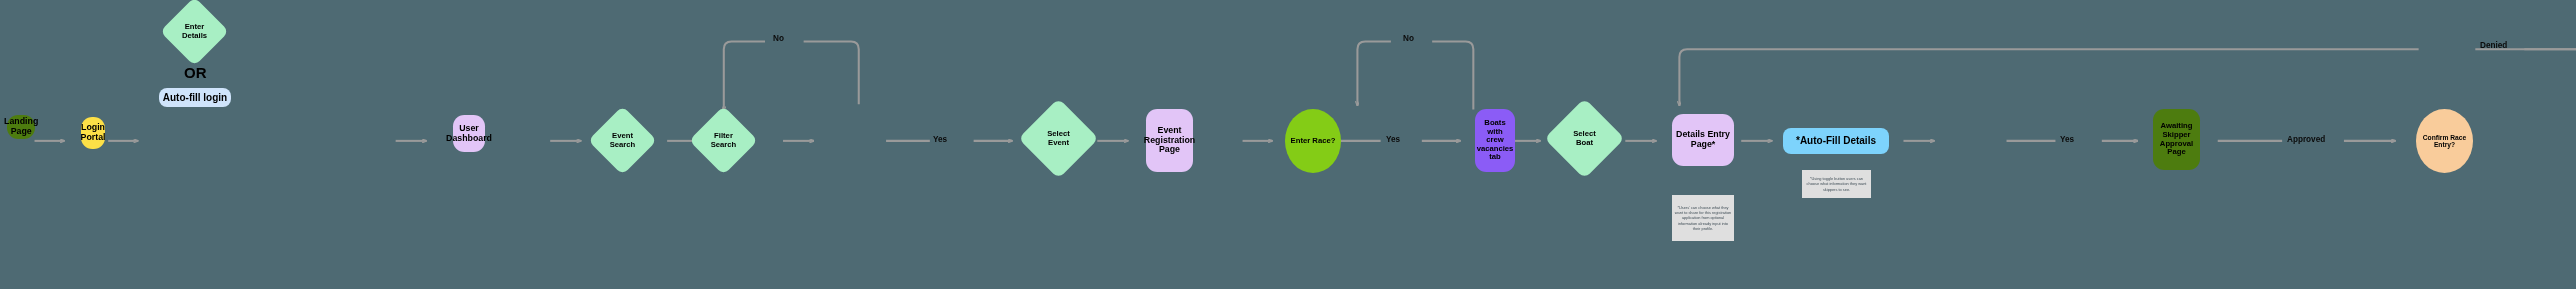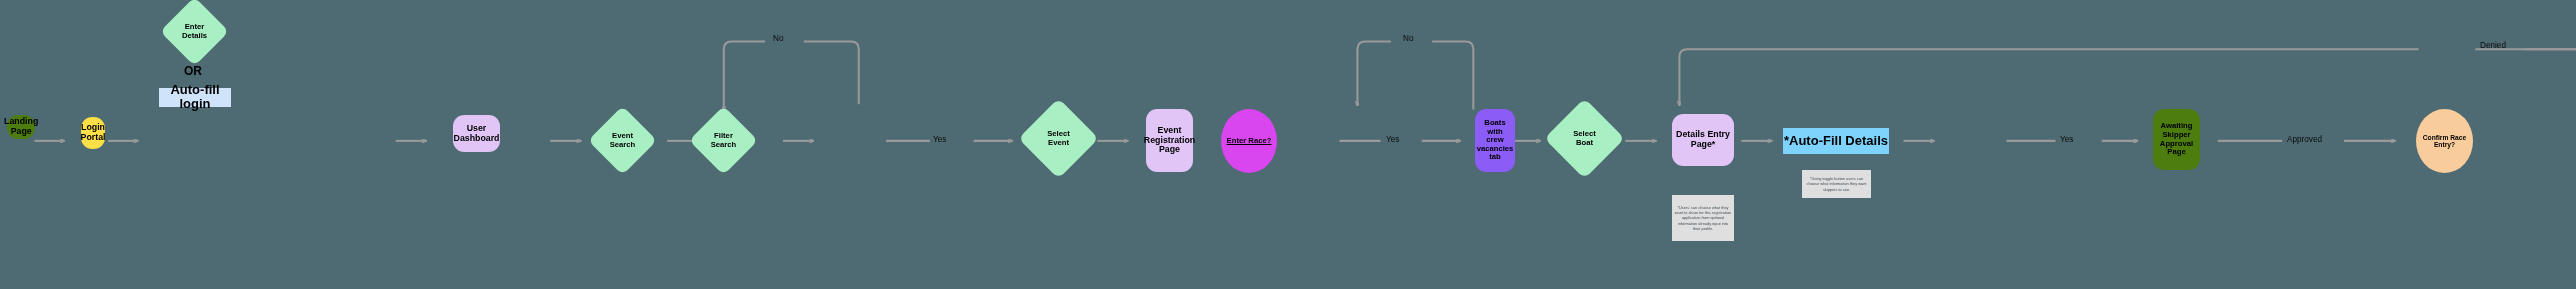--- a/index.html
+++ b/index.html
@@ -21,30 +21,30 @@
   
   .diamond{width:49px;height:49px;}
   .diamond .dshape{position:absolute;inset:0;background:#A8EFC4;border-radius:7.2px;
                    transform:rotate(45deg);}
   .diamond .dlabel{position:relative;z-index:2;font-size:7.7px;width:58px;text-align:center;}
 
   
   .ellipse{background:#F9CC9B;border-radius:50%;font-size:7.7px;padding:0 3.1px;}
 
   
-  .action{background:#CFE4FB;font-size:13px;}
+  .action{background:#CFE4FB;font-size:10px;border-radius:8px;}
 
   
   .note{position:absolute;background:#DFDFDF;color:#3f4d56;font-size:3.9px;font-weight:normal;
         line-height:1.35;text-align:center;display:flex;align-items:center;justify-content:center;
         padding:2.1px 2.6px;box-sizing:border-box;}
 
   
-  .elabel{position:absolute;color:#0b0b0b;font-weight:normal;font-size:8.2px;white-space:nowrap;}
-  .orlabel{position:absolute;color:#000;font-weight:bold;font-size:12px;white-space:nowrap;}
+  .elabel{position:absolute;color:#0b0b0b;font-weight:bold;font-size:8.2px;white-space:nowrap;}
+  .orlabel{position:absolute;color:#000;font-weight:bold;font-size:15px;white-space:nowrap;}
 </style>
 </head>
 <body style="background: rgb(78, 106, 115);">
 
 <div id="canvas">
 
   <svg id="edges" viewBox="0 0 6435 562" xmlns="http://www.w3.org/2000/svg">
     <defs>
       <marker id="arw" markerWidth="10" markerHeight="8" refX="9" refY="4" orient="auto" markerUnits="userSpaceOnUse">
         <path d="M0,0 L10,4 L0,8" fill="none" stroke="#9a9a9a" stroke-width="2.2"></path>
@@ -119,21 +119,21 @@
     <div class="dshape" style="background: rgb(168, 239, 196);"></div>
     <div class="dlabel">Enter<br>Details</div>
   </div>
 
   <div class="orlabel" style="left:184px;top:64px;">OR</div>
 
   <div class="node action" style="left: 159px; top: 88px; width: 72px; height: 18.5px; background: rgb(207, 228, 251);">
     <span>Auto-fill login</span>
   </div>
 
-  <div class="node proc" style="left: 453px; top: 115px; width: 47px; height: 37px; background: rgb(226, 197, 247);">
+  <div class="node proc" style="left: 453px; top: 115px; width: 32px; height: 37px; background: rgb(226, 197, 247);">
     <span>User<br>Dashboard</span>
   </div>
 
   <div class="node diamond" style="left:598px;top:116px;width:49px;height:49px;">
     <div class="dshape" style="background: rgb(168, 239, 196);"></div>
     <div class="dlabel">Event<br>Search</div>
   </div>
 
   <div class="node diamond" style="left:699px;top:116px;width:49px;height:49px;">
     <div class="dshape" style="background: rgb(168, 239, 196);"></div>
@@ -149,21 +149,21 @@
     <div class="dshape" style="background: rgb(168, 239, 196);"></div>
     <div class="dlabel">Select<br>Event</div>
   </div>
 
   <div class="node proc" style="left: 1146px; top: 109px; width: 47px; height: 63px; background: rgb(226, 197, 247);">
     <span>Event<br>Registration<br>Page</span>
   </div>
 
   <div class="elabel" style="left:1403px;top:34px;">No</div>
 
-  <div class="node ellipse" style="left: 1221px; top: 109px; width: 56px; height: 64px; background: #d946ef; text-decoration: underline;">
+  <div class="node ellipse" style="left: 1285px; top: 109px; width: 56px; height: 64px; background: #84cc16;">
     <span>Enter Race?</span>
   </div>
 
   <div class="elabel" style="left:1386px;top:135px;">Yes</div>
 
   <div class="node proc" style="left: 1475px; top: 109px; width: 40px; height: 63px; font-size: 7.7px; background: #8b5cf6;">
     <span>Boats with<br>crew<br>vacancies<br>tab</span>
   </div>
 
   <div class="node diamond" style="left:1556px;top:110px;width:57px;height:57px;">

